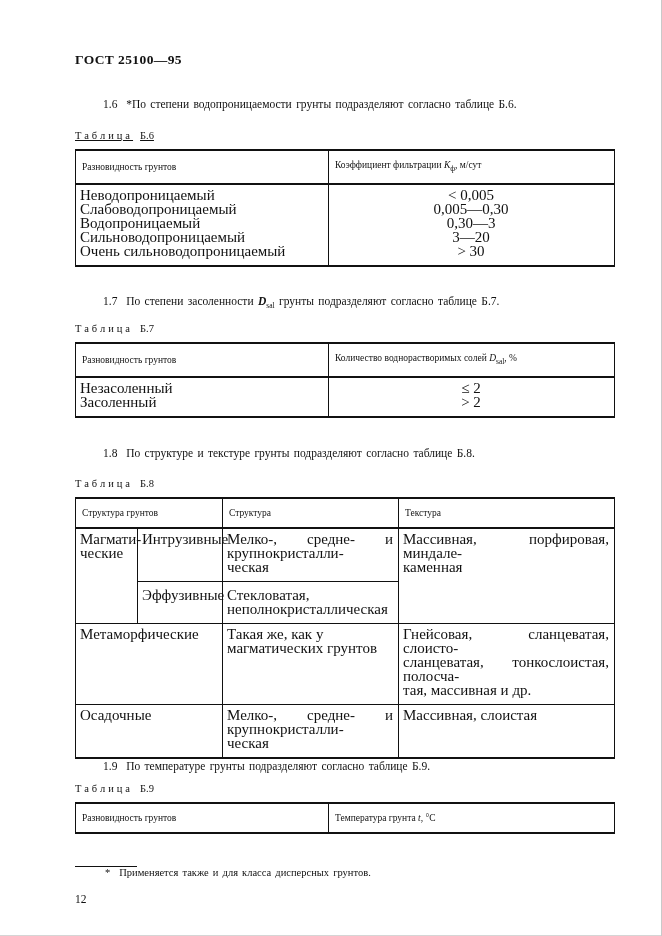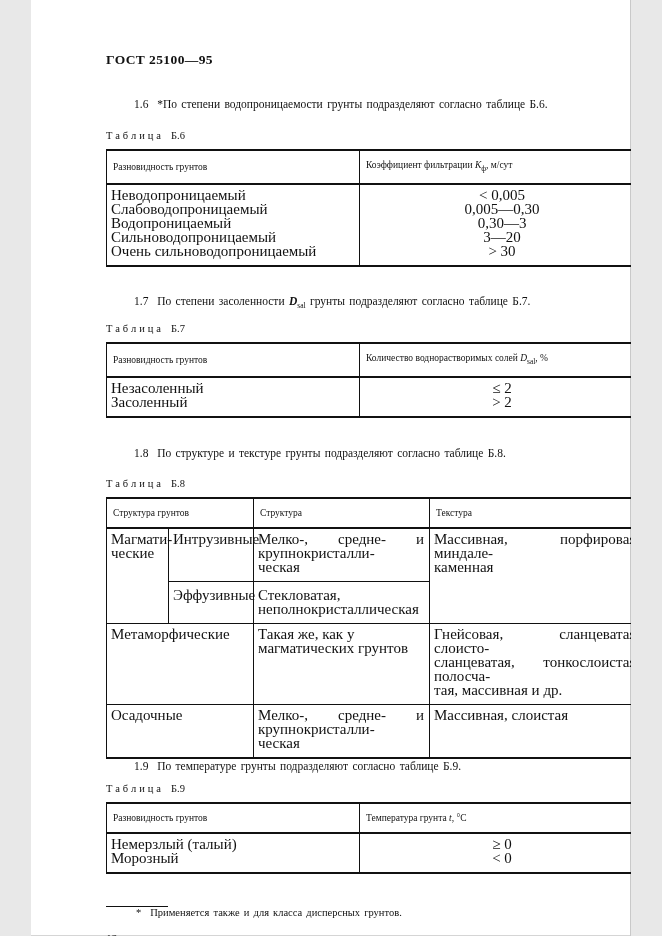--- a/index.html
+++ b/index.html
@@ -1,34 +1,34 @@
 <!DOCTYPE html>
 <html><head>
 <meta charset="utf-8">
 <style>
   html,body{margin:0;padding:0;background:#e8e8e8;}
   .page{
-    width:600px;height:936px;background:#ffffff;position:relative;
+    width:662px;height:936px;background:#ffffff;position:relative;
     font-family:"Liberation Serif","DejaVu Serif",serif;color:#111;
     overflow:hidden;margin:0 auto;
     box-shadow:inset -1px 0 0 #c9c9c9, inset 0 -1px 0 #d5d5d5;
   }
   .content{position:absolute;left:75px;top:0;width:539px;}
   .doc-header{margin-top:52px;font-size:13.5px;font-weight:bold;letter-spacing:0.4px;}
   .para{font-size:11.5px;line-height:14px;text-indent:28px;word-spacing:1.5px;}
   .p16{margin-top:29px;}
   .p17{margin-top:27px;}
   .p18{margin-top:28px;}
   .p19{}
   .sym{font-style:italic;}
   .symb{font-style:italic;font-weight:bold;}
   sub{font-size:7.5px;}
   .tbl-label{font-size:10.5px;}
   .tbl-label .word{letter-spacing:3px;margin-right:7px;}
-  .lbl-b6{margin-top:19px;}
+  .lbl-b6{margin-top:19px;text-decoration:underline;}
   .lbl-b7{margin-top:10px;}
   .lbl-b8{margin-top:18px;}
   .lbl-b9{margin-top:10px;}
   table{
     border-collapse:collapse;width:539px;table-layout:fixed;margin-top:8px;
     border:1.5px solid #111;border-top:2px solid #111;border-bottom:2px solid #111;
   }
   td,th{border:1px solid #111;vertical-align:top;}
   th{
     vertical-align:middle;font-weight:normal;font-size:9.5px;line-height:12px;
@@ -189,30 +189,20 @@
     <table>
       <colgroup>
           <col style="width:253px">
           <col style="width:286px">
         </colgroup>
       <tbody>
           <tr>
         <th>Разновидность грунтов</th>
         <th><span>Температура грунта </span><span class="sym">t</span><span>, °С</span></th>
       </tr>
-      <tr>
-        <td class="bcell">
-          <div>Немерзлый (талый)</div>
-          <div>Морозный</div>
-        </td>
-        <td class="bcell center">
-          <div>≥ 0</div>
-          <div>&lt; 0</div>
-        </td>
-      </tr>
     </tbody>
       </table>
 
     <div class="foot-rule"></div>
     <div class="footnote">
       <span class="marker">*</span><span>Применяется также и для класса дисперсных грунтов.</span>
     </div>
 
     <div class="page-num">12</div>
 

